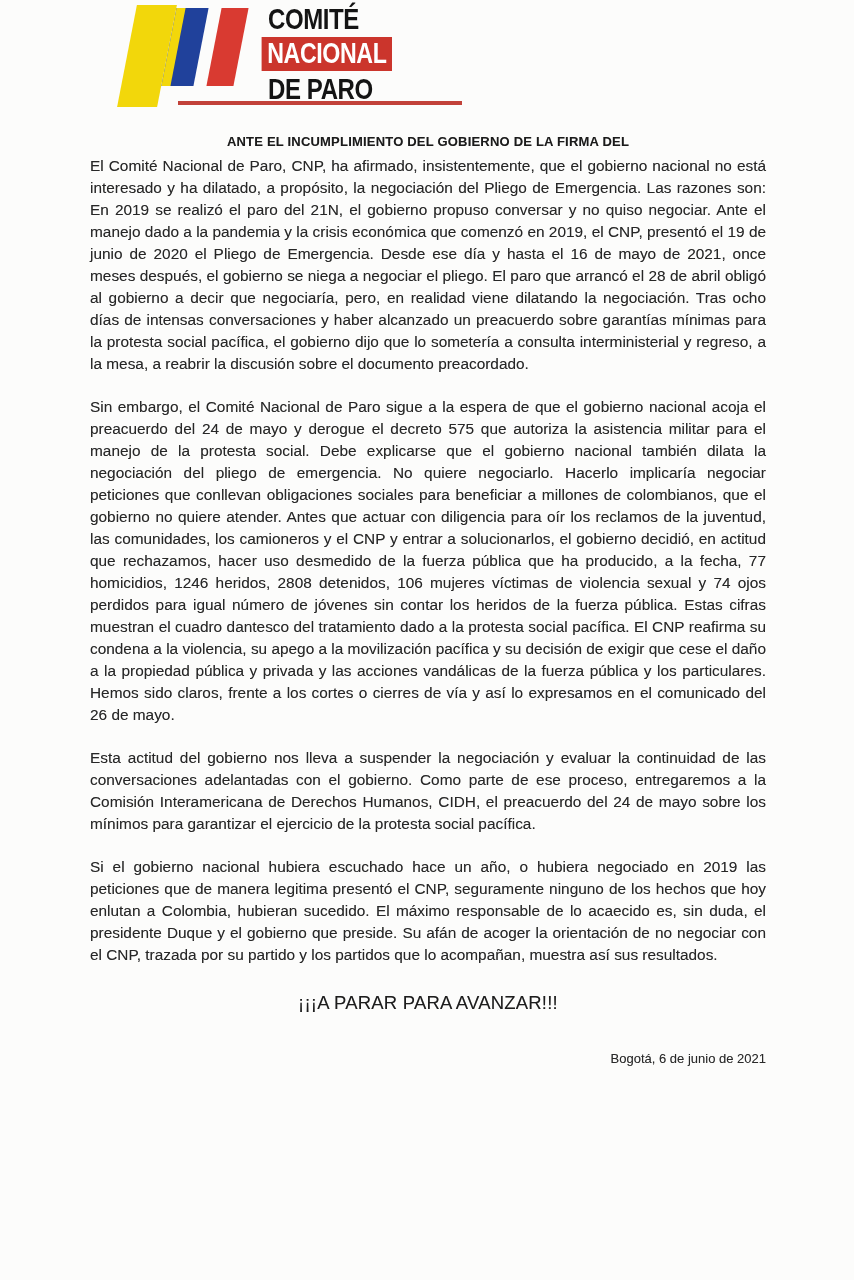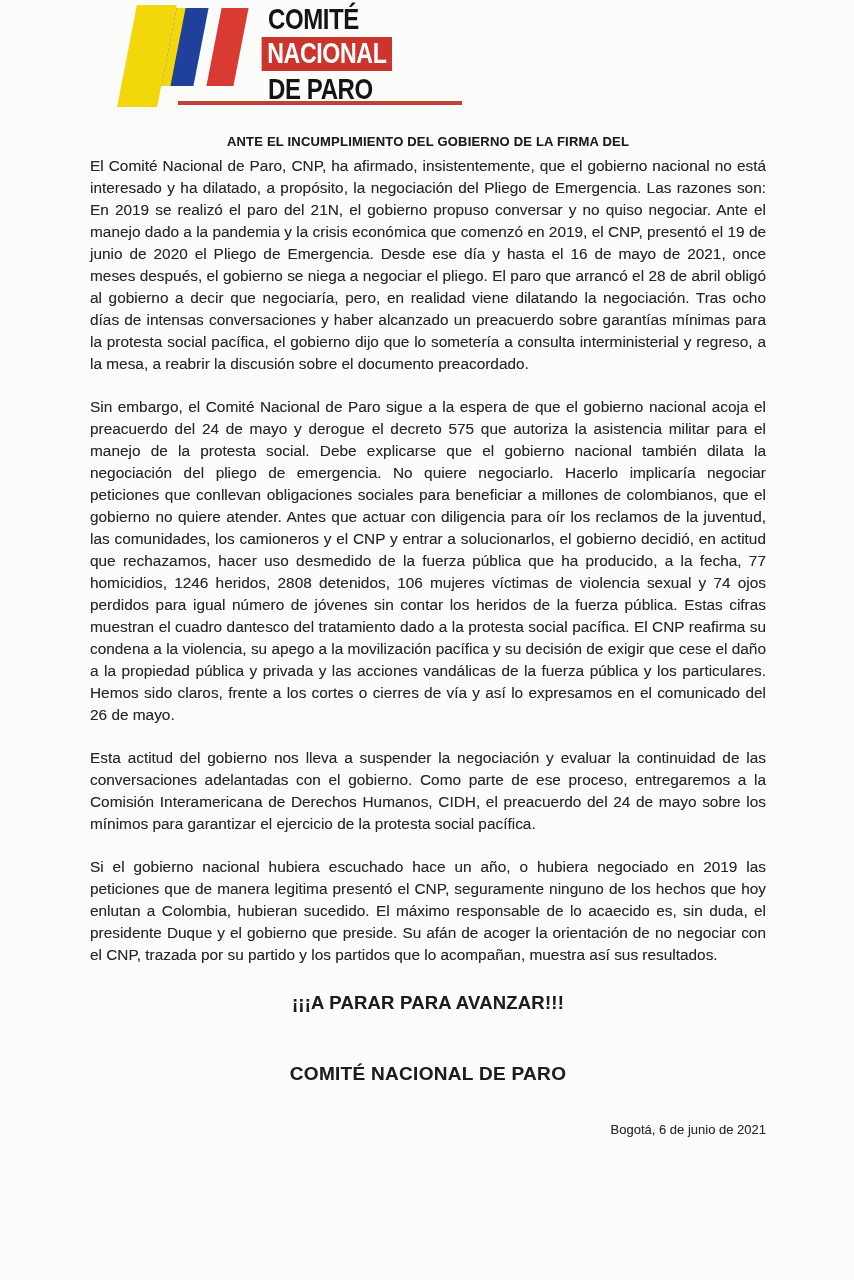--- a/index.html
+++ b/index.html
@@ -40,21 +40,21 @@
   }
   .body-text p{
     margin:0 0 21px 0;
     font-size:15.4px;line-height:22px;
     text-align:justify;color:#272727;
   }
   .body-text p:first-child{}
   .slogans{
     margin-top:26px;
     display:flex;justify-content:center;gap:46px;
-    font-weight:bold;font-size:18.5px;letter-spacing:0.2px;color:#1d1d1d;
+    font-weight:normal;font-size:18.5px;letter-spacing:0.2px;color:#1d1d1d;
     white-space:nowrap;
   }
   .signature{
     margin-top:49px;text-align:center;
     font-weight:bold;font-size:19px;letter-spacing:0.3px;color:#1d1d1d;
   }
   .dateline{
     margin-top:37px;text-align:right;font-size:13px;color:#2a2a2a;
   }
 </style>
@@ -85,18 +85,17 @@
       <p>El Comité Nacional de Paro, CNP, ha afirmado, insistentemente, que el gobierno nacional no está interesado y ha dilatado, a propósito, la negociación del Pliego de Emergencia. Las razones son: En 2019 se realizó el paro del 21N, el gobierno propuso conversar y no quiso negociar. Ante el manejo dado a la pandemia y la crisis económica que comenzó en 2019, el CNP, presentó el 19 de junio de 2020 el Pliego de Emergencia. Desde ese día y hasta el 16 de mayo de 2021, once meses después, el gobierno se niega a negociar el pliego. El paro que arrancó el 28 de abril obligó al gobierno a decir que negociaría, pero, en realidad viene dilatando la negociación. Tras ocho días de intensas conversaciones y haber alcanzado un preacuerdo sobre garantías mínimas para la protesta social pacífica, el gobierno dijo que lo sometería a consulta interministerial y regreso, a la mesa, a reabrir la discusión sobre el documento preacordado.</p>
       <p>Sin embargo, el Comité Nacional de Paro sigue a la espera de que el gobierno nacional acoja el preacuerdo del 24 de mayo y derogue el decreto 575 que autoriza la asistencia militar para el manejo de la protesta social. Debe explicarse que el gobierno nacional también dilata la negociación del pliego de emergencia. No quiere negociarlo. Hacerlo implicaría negociar peticiones que conllevan obligaciones sociales para beneficiar a millones de colombianos, que el gobierno no quiere atender. Antes que actuar con diligencia para oír los reclamos de la juventud, las comunidades, los camioneros y el CNP y entrar a solucionarlos, el gobierno decidió, en actitud que rechazamos, hacer uso desmedido de la fuerza pública que ha producido, a la fecha, 77 homicidios, 1246 heridos, 2808 detenidos, 106 mujeres víctimas de violencia sexual y 74 ojos perdidos para igual número de jóvenes sin contar los heridos de la fuerza pública. Estas cifras muestran el cuadro dantesco del tratamiento dado a la protesta social pacífica. El CNP reafirma su condena a la violencia, su apego a la movilización pacífica y su decisión de exigir que cese el daño a la propiedad pública y privada y las acciones vandálicas de la fuerza pública y los particulares. Hemos sido claros, frente a los cortes o cierres de vía y así lo expresamos en el comunicado del 26 de mayo.</p>
       <p>Esta actitud del gobierno nos lleva a suspender la negociación y evaluar la continuidad de las conversaciones adelantadas con el gobierno. Como parte de ese proceso, entregaremos a la Comisión Interamericana de Derechos Humanos, CIDH, el preacuerdo del 24 de mayo sobre los mínimos para garantizar el ejercicio de la protesta social pacífica.</p>
       <p>Si el gobierno nacional hubiera escuchado hace un año, o hubiera negociado en 2019 las peticiones que de manera legitima presentó el CNP, seguramente ninguno de los hechos que hoy enlutan a Colombia, hubieran sucedido. El máximo responsable de lo acaecido es, sin duda, el presidente Duque y el gobierno que preside. Su afán de acoger la orientación de no negociar con el CNP, trazada por su partido y los partidos que lo acompañan, muestra así sus resultados.</p>
     </div>
 
     <div class="slogans">
       <span>¡¡¡A PARAR PARA AVANZAR!!!</span>
     </div>
 
-    <div class="signature">COMITÉ NACIONAL DE PARO</div>
 
     <div class="dateline">Bogotá, 6 de junio de 2021</div>
 
   </div>
 </div>
 
 </body></html>

